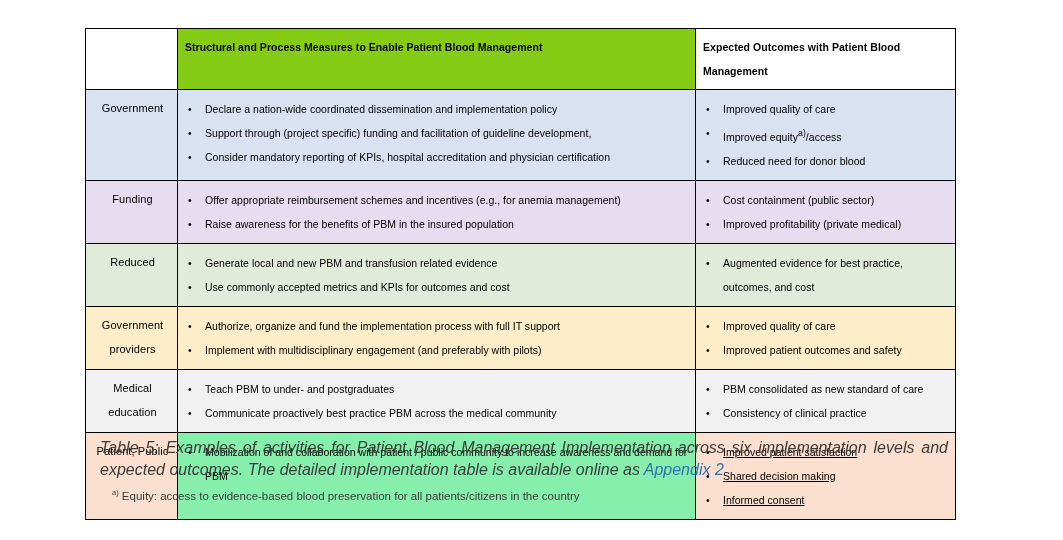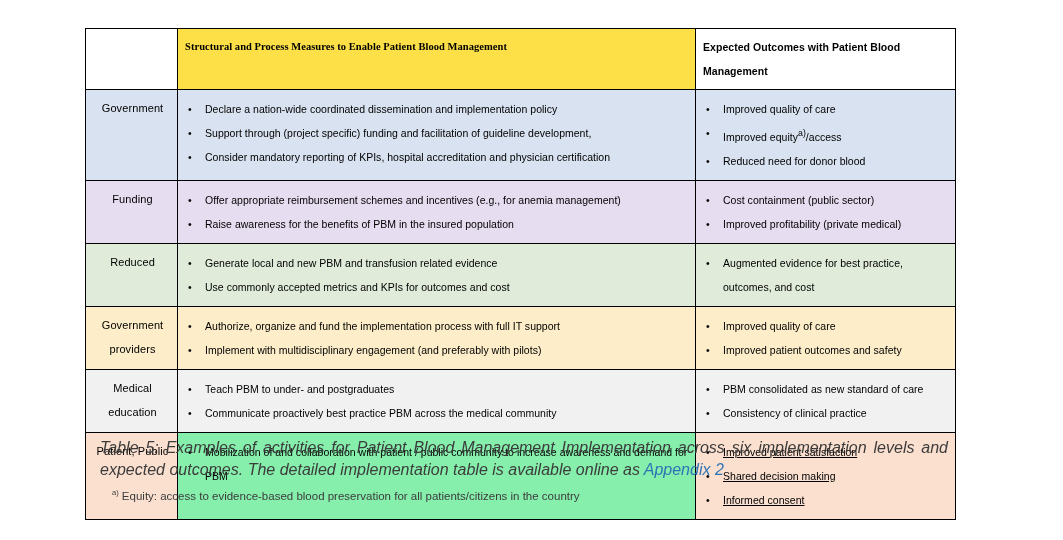--- a/index.html
+++ b/index.html
@@ -134,21 +134,21 @@
       <colgroup>
         <col class="c-label">
         <col class="c-mid">
         <col class="c-right">
       </colgroup>
       <tbody id="tbody">
           <tr>
             <td style="background: rgb(255, 255, 255);">
               <div class="hdr">&nbsp;</div>
             </td>
-            <td style="background: #fde047; font-family: Liberation Serif, serif;">
+            <td style="background: #84cc16;">
               <div class="hdr">Structural and Process Measures to Enable Patient Blood Management</div>
             </td>
             <td style="background: rgb(255, 255, 255);">
               <div class="hdr">Expected Outcomes with Patient Blood Management</div>
             </td>
           </tr>
           <tr>
             <td style="background: rgb(217, 226, 240);">
               <div class="lbl">Government</div>
             </td>

